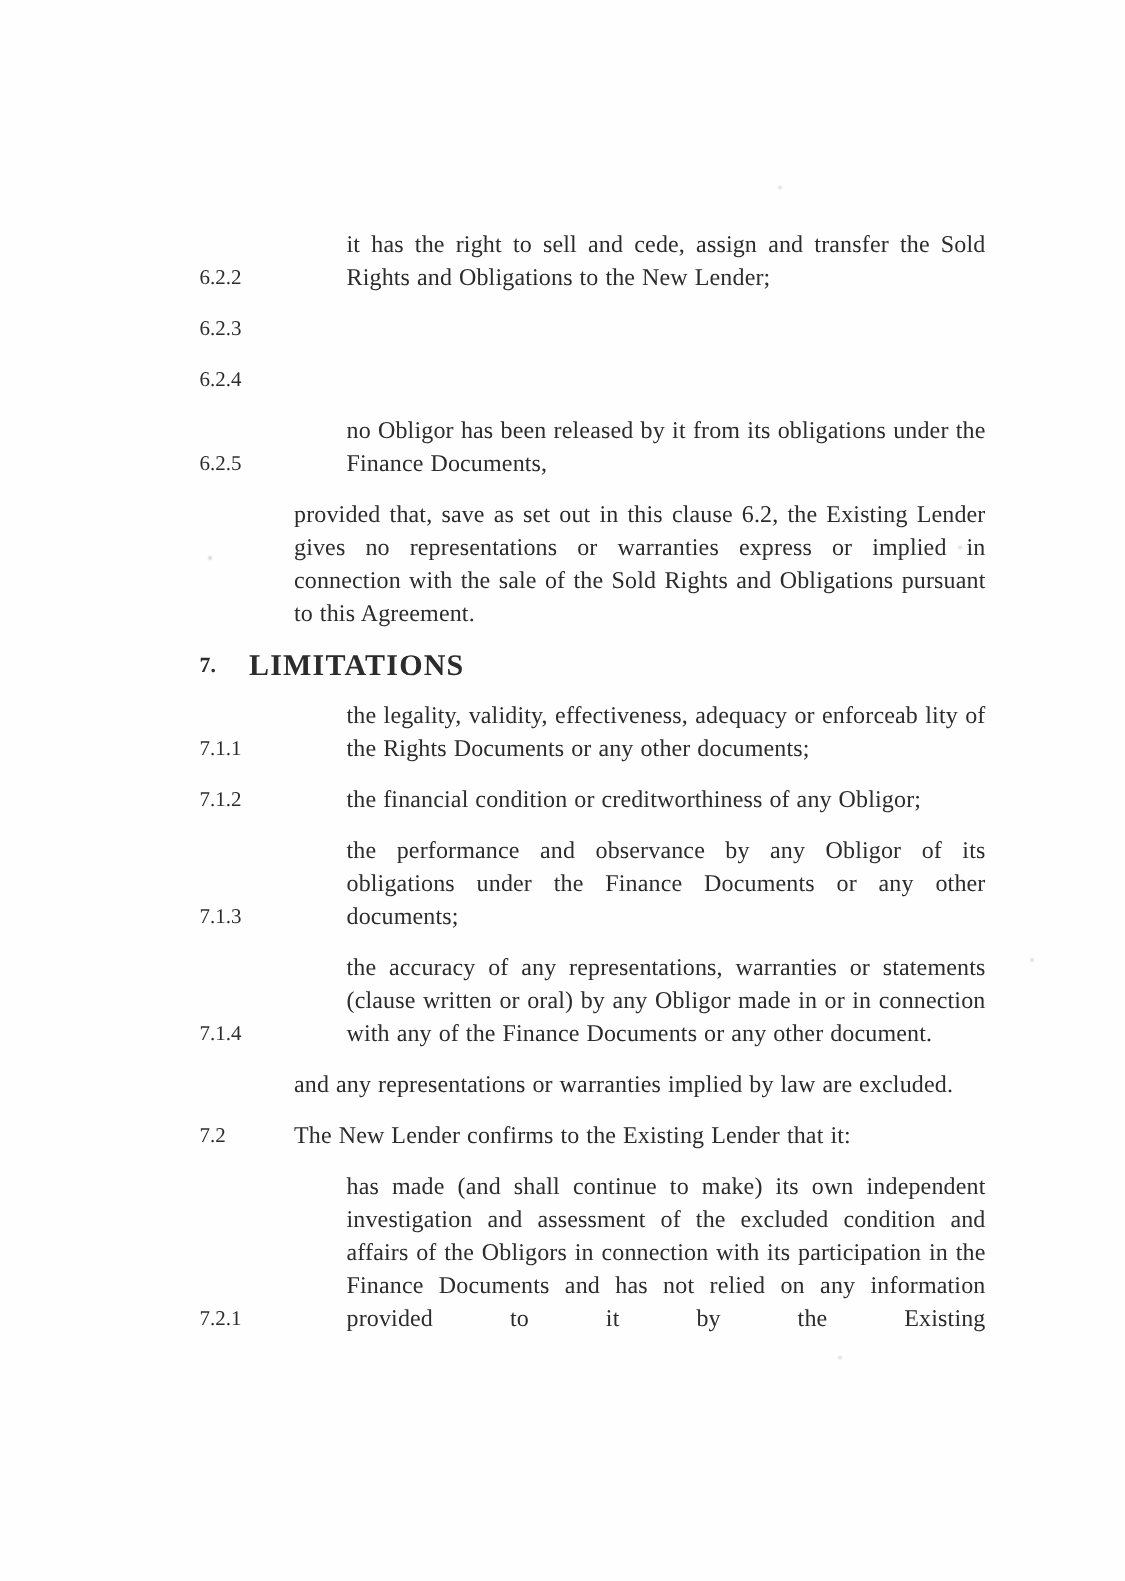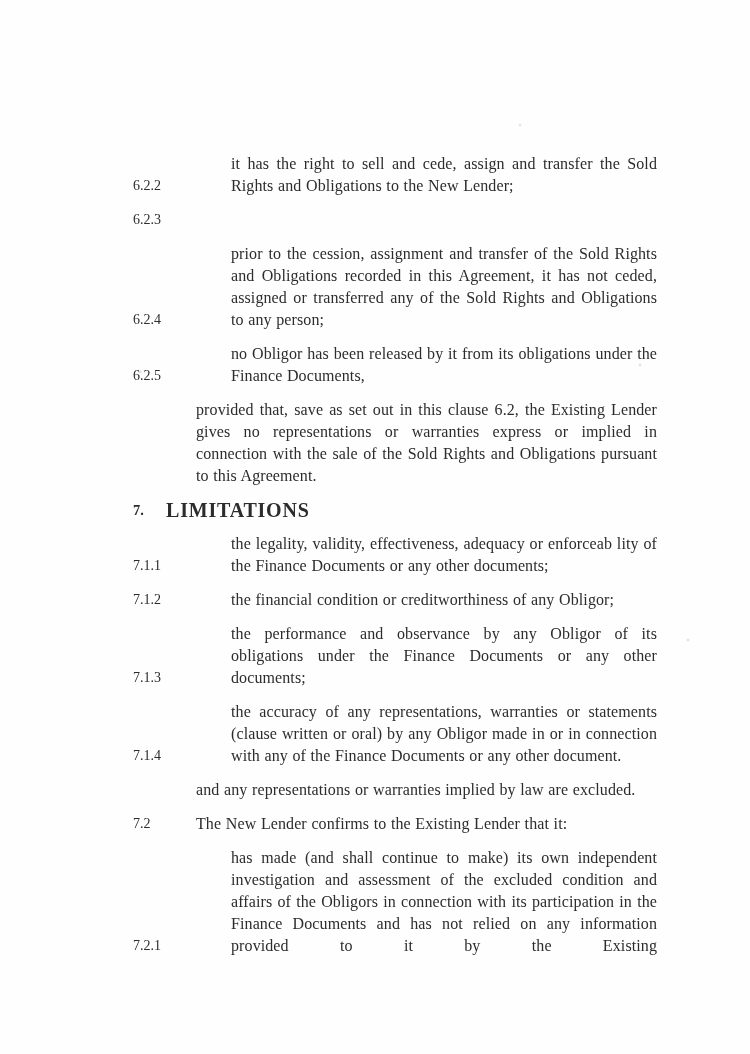--- a/index.html
+++ b/index.html
@@ -77,42 +77,41 @@
     <span class="num">6.2.2</span>
     <p class="body">it has the right to sell and cede, assign and transfer the Sold Rights and Obligations to the New Lender;</p>
   </div>
 
   <div class="row l2">
     <span class="num">6.2.3</span>
   </div>
 
   <div class="row l2">
     <span class="num">6.2.4</span>
-    <p class="body">prior to the cession, assignment and transfer of the Sold Rights and Obligations recorded in this Agreement, it has not ceded, assigned or transferred any of the Sold Rights and Obligations to any person;</p>
   </div>
 
   <div class="row l2">
     <span class="num">6.2.5</span>
     <p class="body">no Obligor has been released by it from its obligations under the Finance Documents,</p>
   </div>
 
   <div class="row l1">
     <span class="num"></span>
     <p class="body">provided that, save as set out in this clause 6.2, the Existing Lender gives no representations or warranties express or implied in connection with the sale of the Sold Rights and Obligations pursuant to this Agreement.</p>
   </div>
 
   <div class="row lh">
     <span class="num">7.</span>
     <p class="body">LIMITATIONS</p>
   </div>
 
 
   <div class="row l2">
     <span class="num">7.1.1</span>
-    <p class="body">the legality, validity, effectiveness, adequacy or enforceab lity of the Finance Documents or any other documents;</p>
+    <p class="body">the legality, validity, effectiveness, adequacy or enforceab lity of the Rights Documents or any other documents;</p>
   </div>
 
   <div class="row l2">
     <span class="num">7.1.2</span>
     <p class="body">the financial condition or creditworthiness of any Obligor;</p>
   </div>
 
   <div class="row l2">
     <span class="num">7.1.3</span>
     <p class="body">the performance and observance by any Obligor of its obligations under the Finance Documents or any other documents;</p>

